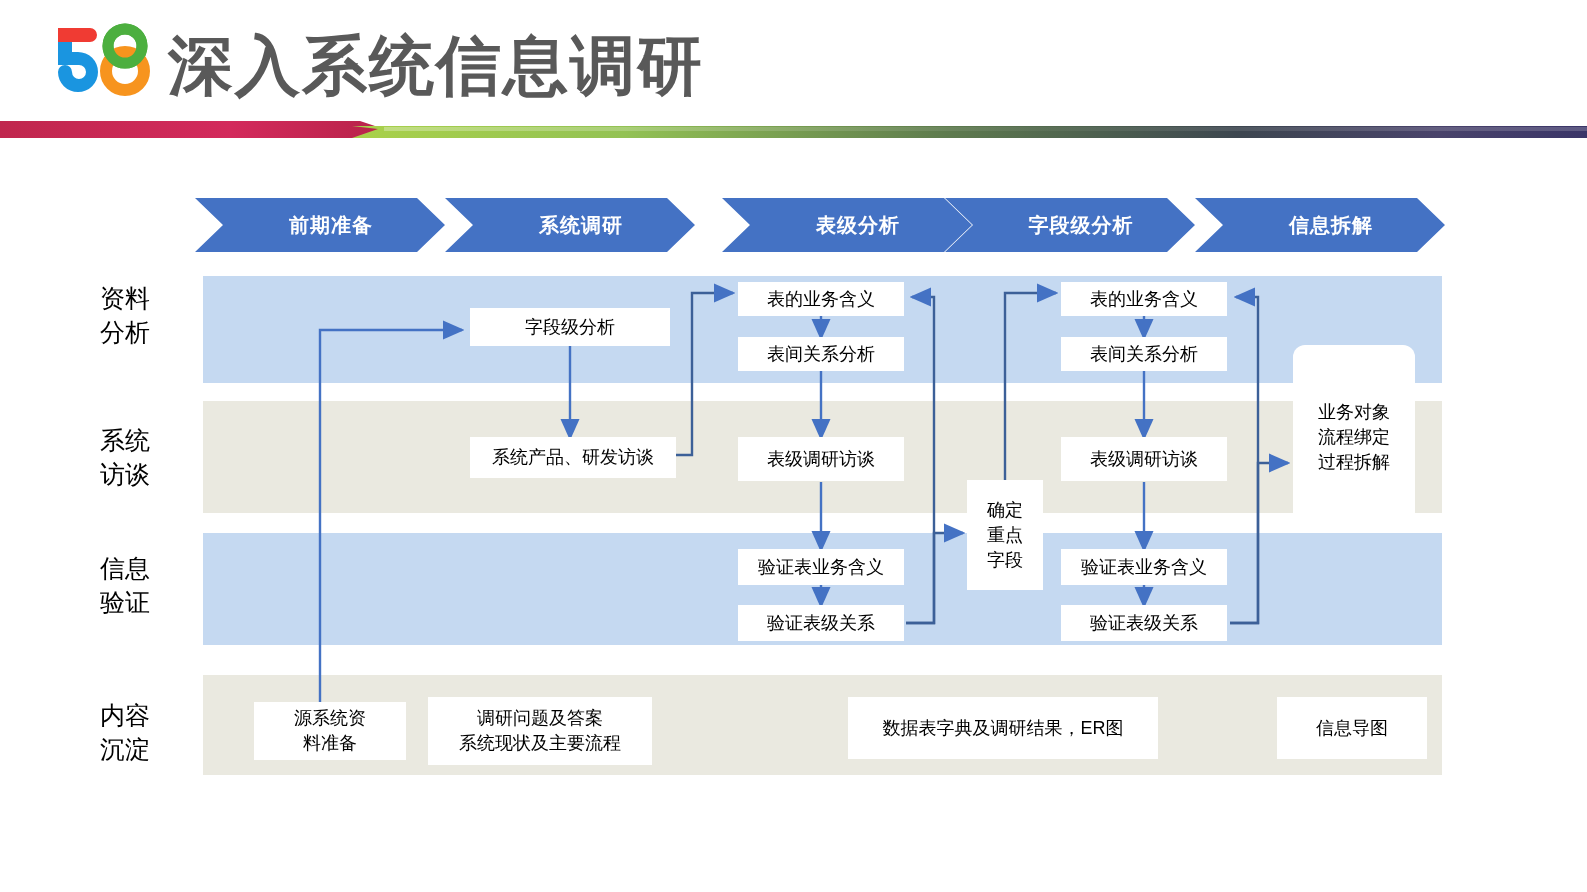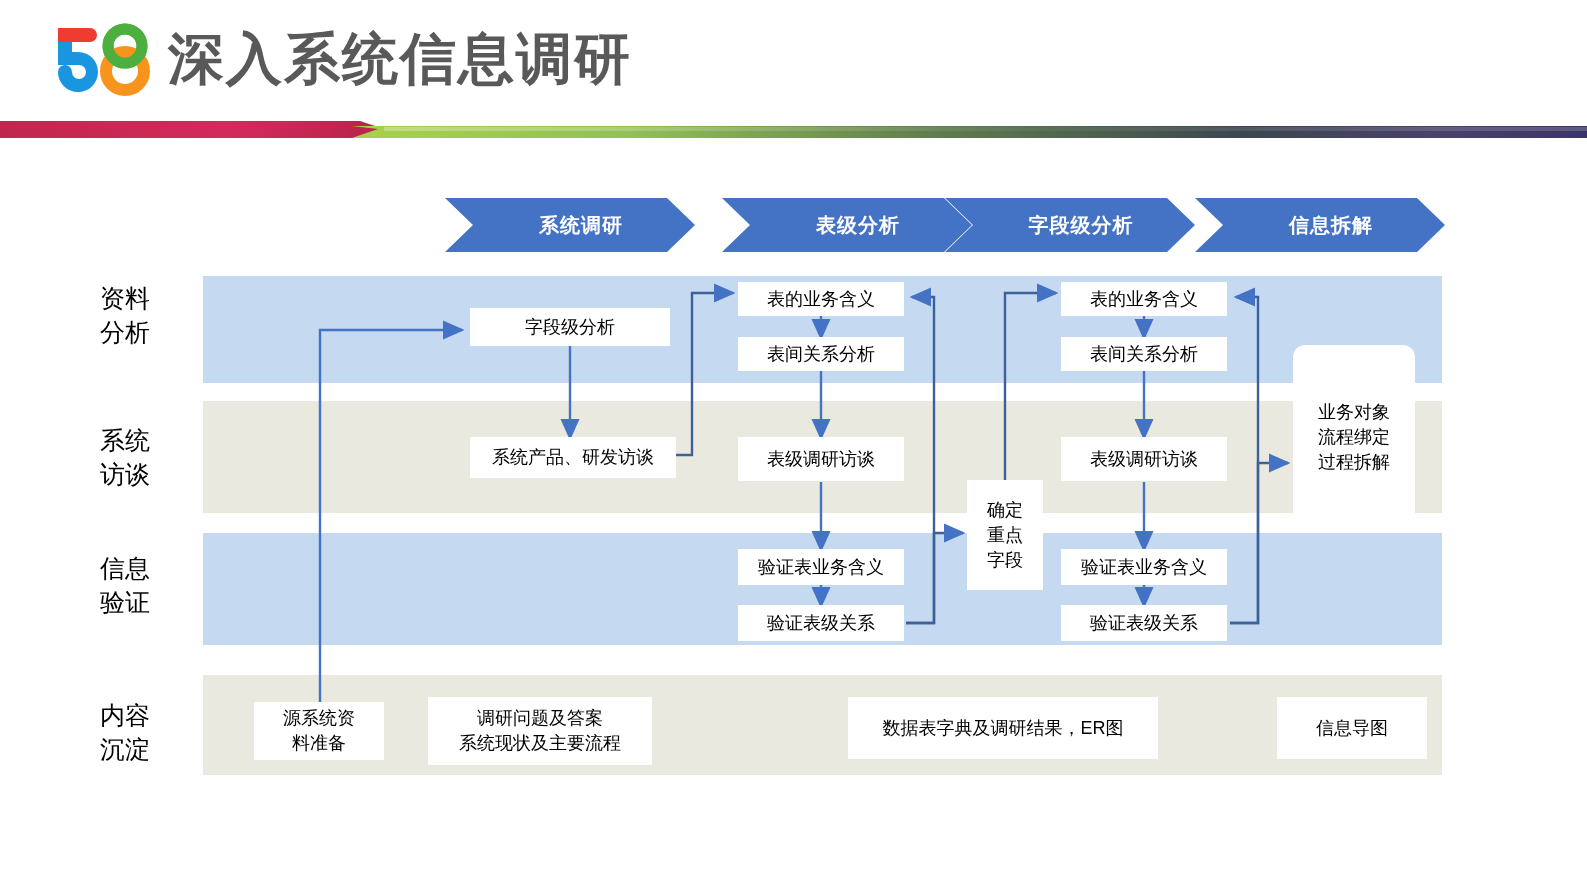--- a/index.html
+++ b/index.html
@@ -9,21 +9,21 @@
     font-family:"Liberation Sans","DejaVu Sans",sans-serif;
     overflow:hidden;
     position:relative;
   }
 
   
   #header{position:absolute;left:0;top:0;width:1587px;height:112px;}
   #logo{position:absolute;left:48px;top:20px;width:110px;height:76px;}
   #title{
     position:absolute;left:168px;top:22px;
-    font-size:56px;font-weight:bold;color:#595959;
+    font-size:65px;font-weight:bold;color:#595959;
     letter-spacing:2px;white-space:nowrap;
   }
 
   
   #ribbon{position:absolute;left:0;top:112px;width:1587px;height:34px;}
 
   
   #chevrons{position:absolute;left:195px;top:198px;width:1250px;height:54px;}
   .chev{
     position:absolute;top:0;height:54px;
@@ -95,20 +95,23 @@
       <stop offset="55%" stop-color="#ffffff" stop-opacity="0.05"></stop>
       <stop offset="100%" stop-color="#ffffff" stop-opacity="0.18"></stop>
     </linearGradient>
   </defs>
   <path d="M0 9 H360 L384 17 L360 26 H0 Z" fill="url(#gCrim)"></path>
   <path d="M352 14 H1587 V26 H352 L378 17 Z" fill="url(#gGreen)"></path>
   <path d="M384 15 H1587 V19 H384 Z" fill="url(#gSheen)"></path>
 </svg>
 
 <div id="chevrons">
+  <div class="chev" style="left:0px;width:250px;">
+    <span>前期准备</span>
+  </div>
   <div class="chev" style="left:250px;width:250px;">
     <span>系统调研</span>
   </div>
   <div class="chev" style="left:527px;width:250px;">
     <span>表级分析</span>
   </div>
   <div class="chev" style="left:750px;width:250px;">
     <span>字段级分析</span>
   </div>
   <div class="chev" style="left:1000px;width:250px;">
@@ -218,21 +221,21 @@
 </div>
 <div class="box" style="left:1061px;top:605px;width:166px;height:36px;">
   <span>验证表级关系</span>
 </div>
 <div class="box" style="left:967px;top:480px;width:76px;height:110px;">
   <span>确定
 重点
 字段</span>
 </div>
 
-<div class="box" style="left:254px;top:702px;width:130px;height:58px;">
+<div class="box" style="left:254px;top:702px;width:152px;height:58px;">
   <span>源系统资
 料准备</span>
 </div>
 <div class="box" style="left:428px;top:697px;width:224px;height:68px;">
   <span>调研问题及答案
 系统现状及主要流程</span>
 </div>
 <div class="box" style="left:848px;top:697px;width:310px;height:62px;">
   <span>数据表字典及调研结果，ER图</span>
 </div>

